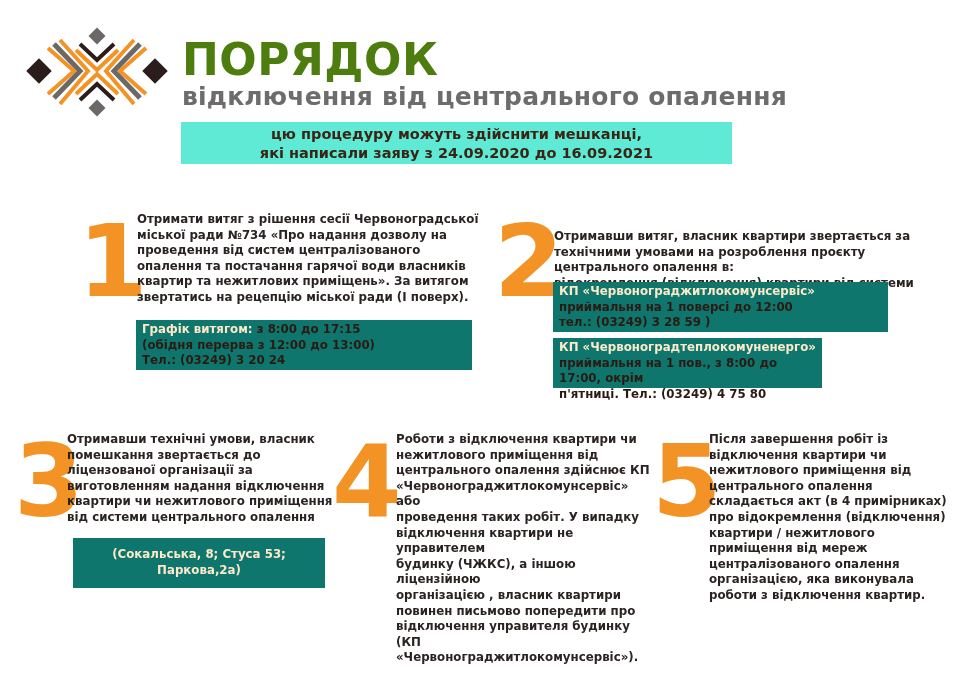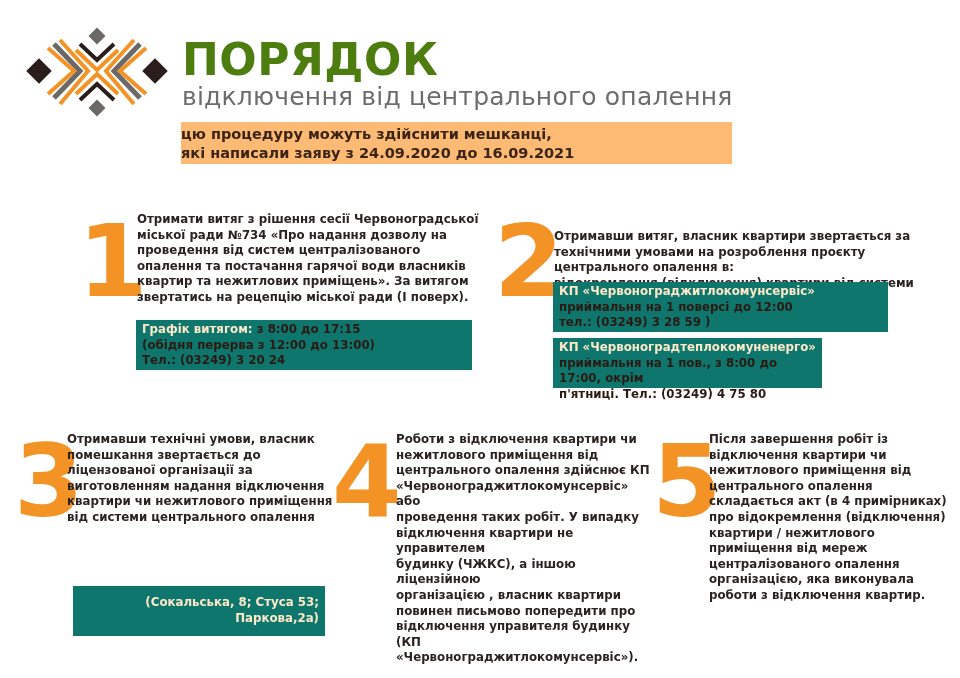--- a/index.html
+++ b/index.html
@@ -7,40 +7,40 @@
       width: 960px; height: 678px; background: #ffffff; position: relative; overflow: hidden;
       font-family: "DejaVu Sans", "Liberation Sans", sans-serif; color: #2a2322;
     }
     .abs { position: absolute; }
     .logo { left: 24px; top: 26px; width: 146px; height: 92px; }
     .title {
       left: 182px; top: 36px; font-size: 44px; font-weight: bold; color: #4d7c0f; letter-spacing: 0.5px;
       font-family: "DejaVu Sans", sans-serif; line-height: 48px;
     }
     .subtitle {
-      left: 182px; top: 82px; font-size: 25px; font-weight: normal; color: #6d6b6b; line-height: 30px;
+      left: 182px; top: 82px; font-size: 25px; font-weight: bold; color: #6d6b6b; line-height: 30px;
       font-family: "DejaVu Sans", sans-serif; letter-spacing: 0.2px;
     }
     .banner {
-      left: 181px; top: 122px; width: 551px; height: 42px; background: #fdba74;
-      font-size: 14.5px; font-weight: bold; color: #3b2416; line-height: 19px; padding-top: 3px; box-sizing: border-box;
+      left: 181px; top: 122px; width: 551px; height: 42px; background: #5eead4;
+      text-align: center; font-size: 14.5px; font-weight: bold; color: #3b2416; line-height: 19px; padding-top: 3px; box-sizing: border-box;
     }
     .bignum {
       font-family: "DejaVu Sans", sans-serif; font-weight: bold; color: #f39325; font-size: 100px; line-height: 100px;
     }
     .step-text {
       font-size: 11.8px; font-weight: bold; color: #2b2322; line-height: 15.6px;
       font-family: "DejaVu Sans", sans-serif;
     }
     .obox {
       background: #0f766e; color: #2b1a12; font-weight: bold; font-size: 11.8px; line-height: 15.6px;
       padding: 2px 6px; box-sizing: border-box;
     }
     .obox .hl { color: #fde9c8; }
-    .center { text-align: right; color: #fde9c8; margin-top: 48px; }
+    .center { text-align: center; color: #fde9c8; }
   </style>
 </head>
 <body>
 
 <div class="abs logo">
   <svg width="146" height="92" viewBox="0 0 146 92">
 
     <rect x="6" y="36" width="18" height="18" fill="#2a1d1b" transform="rotate(45 15 45)"></rect>
     <rect x="122" y="36" width="18" height="18" fill="#2a1d1b" transform="rotate(45 131 45)"></rect>
 

